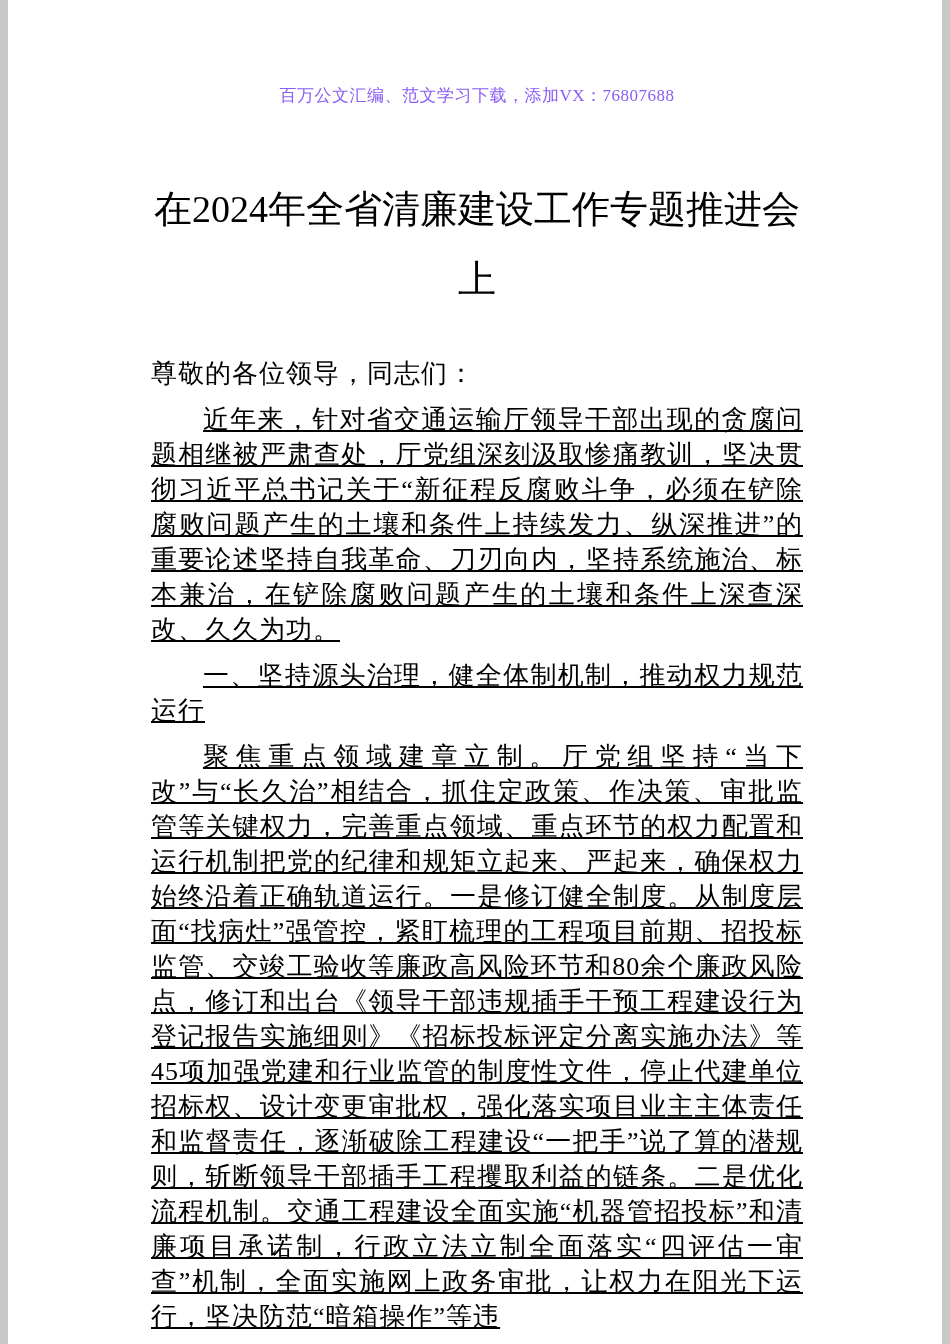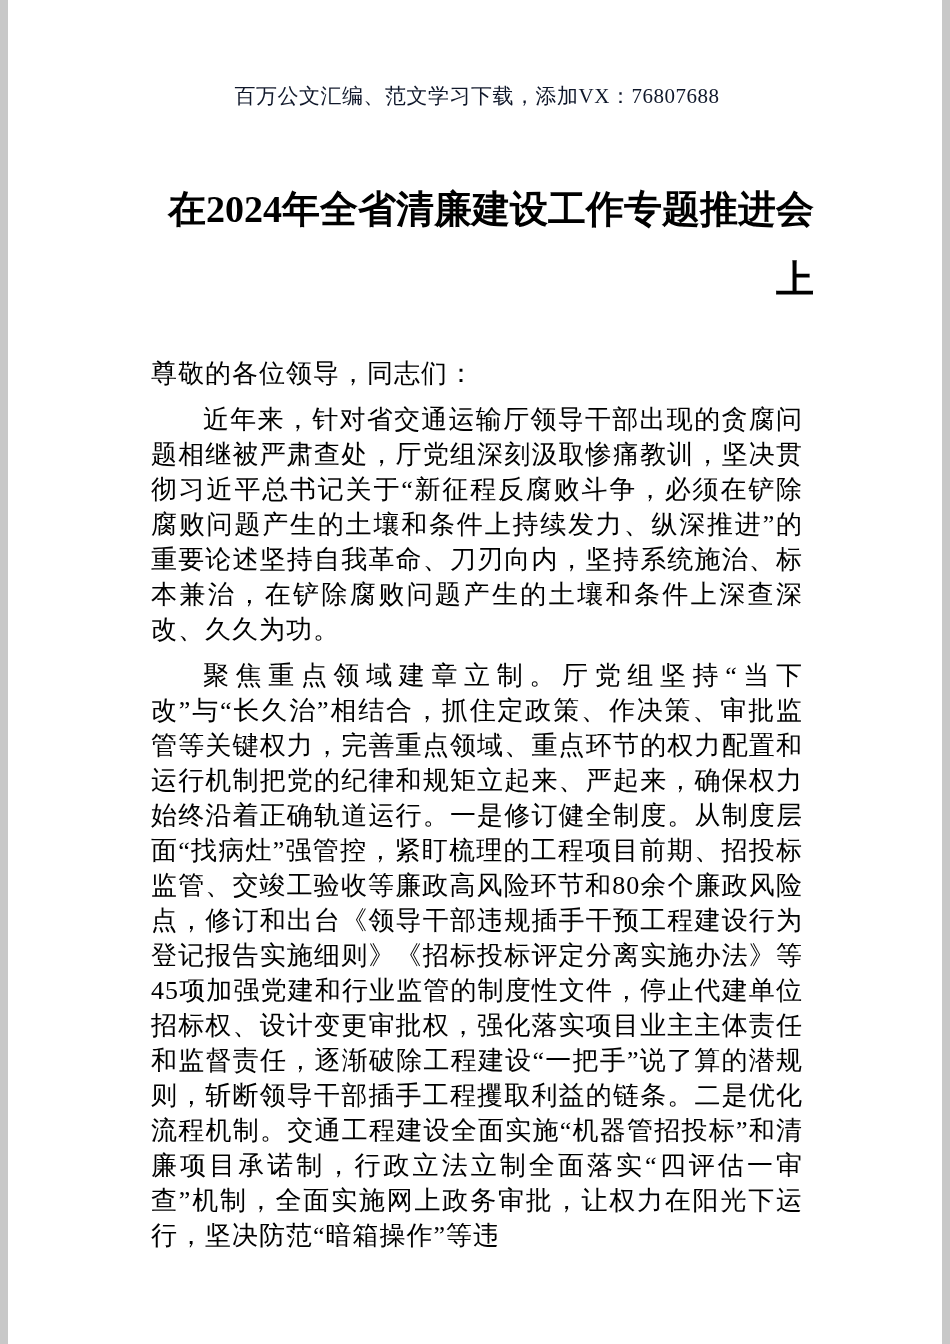--- a/index.html
+++ b/index.html
@@ -14,63 +14,65 @@
   .page {
     width: 934px;
     min-height: 1344px;
     margin: 0 auto;
     background: #ffffff;
     padding: 82px 128px 60px 132px;
     color: #000000;
   }
   .promo {
     text-align: center;
-    font-size: 21px;
+    font-size: 17px;
     line-height: 28px;
-    color: #0f172a;
+    color: #8b5cf6;
     letter-spacing: 0.5px;
   }
   .doc-title {
     margin-top: 64px;
-    text-align: right;
+    text-align: center;
     font-size: 38px;
     line-height: 70px;
-    font-weight: 700;
+    font-weight: 400;
     color: #000000;
   }
   .doc-title .title-line {
     display: block;
   }
   .doc-body {
     margin-top: 42px;
     font-size: 26px;
     line-height: 35px;
     letter-spacing: 1px;
     text-align: justify;
     color: #000000;
   }
   .doc-body p {
     margin: 11px;
   }
   .doc-body p.indent {
     text-indent: 2em;
+    text-decoration: underline;
   }
 </style>
 </head>
 <body>
 
 <div class="viewer">
   <div class="page">
 
     <div class="promo">百万公文汇编、范文学习下载，添加VX：76807688</div>
 
     <h1 class="doc-title">
       <span class="title-line">在2024年全省清廉建设工作专题推进会上</span>
     </h1>
 
     <div class="doc-body">
       <p>尊敬的各位领导，同志们：</p>
       <p class="indent">近年来，针对省交通运输厅领导干部出现的贪腐问题相继被严肃查处，厅党组深刻汲取惨痛教训，坚决贯彻习近平总书记关于“新征程反腐败斗争，必须在铲除腐败问题产生的土壤和条件上持续发力、纵深推进”的重要论述坚持自我革命、刀刃向内，坚持系统施治、标本兼治，在铲除腐败问题产生的土壤和条件上深查深改、久久为功。</p>
+      <p class="indent">一、坚持源头治理，健全体制机制，推动权力规范运行</p>
       <p class="indent">聚焦重点领域建章立制。厅党组坚持“当下改”与“长久治”相结合，抓住定政策、作决策、审批监管等关键权力，完善重点领域、重点环节的权力配置和运行机制把党的纪律和规矩立起来、严起来，确保权力始终沿着正确轨道运行。一是修订健全制度。从制度层面“找病灶”强管控，紧盯梳理的工程项目前期、招投标监管、交竣工验收等廉政高风险环节和80余个廉政风险点，修订和出台《领导干部违规插手干预工程建设行为登记报告实施细则》《招标投标评定分离实施办法》等45项加强党建和行业监管的制度性文件，停止代建单位招标权、设计变更审批权，强化落实项目业主主体责任和监督责任，逐渐破除工程建设“一把手”说了算的潜规则，斩断领导干部插手工程攫取利益的链条。二是优化流程机制。交通工程建设全面实施“机器管招投标”和清廉项目承诺制，行政立法立制全面落实“四评估一审查”机制，全面实施网上政务审批，让权力在阳光下运行，坚决防范“暗箱操作”等违</p>
     </div>
 
   </div>
 </div>
 
 </body></html>

